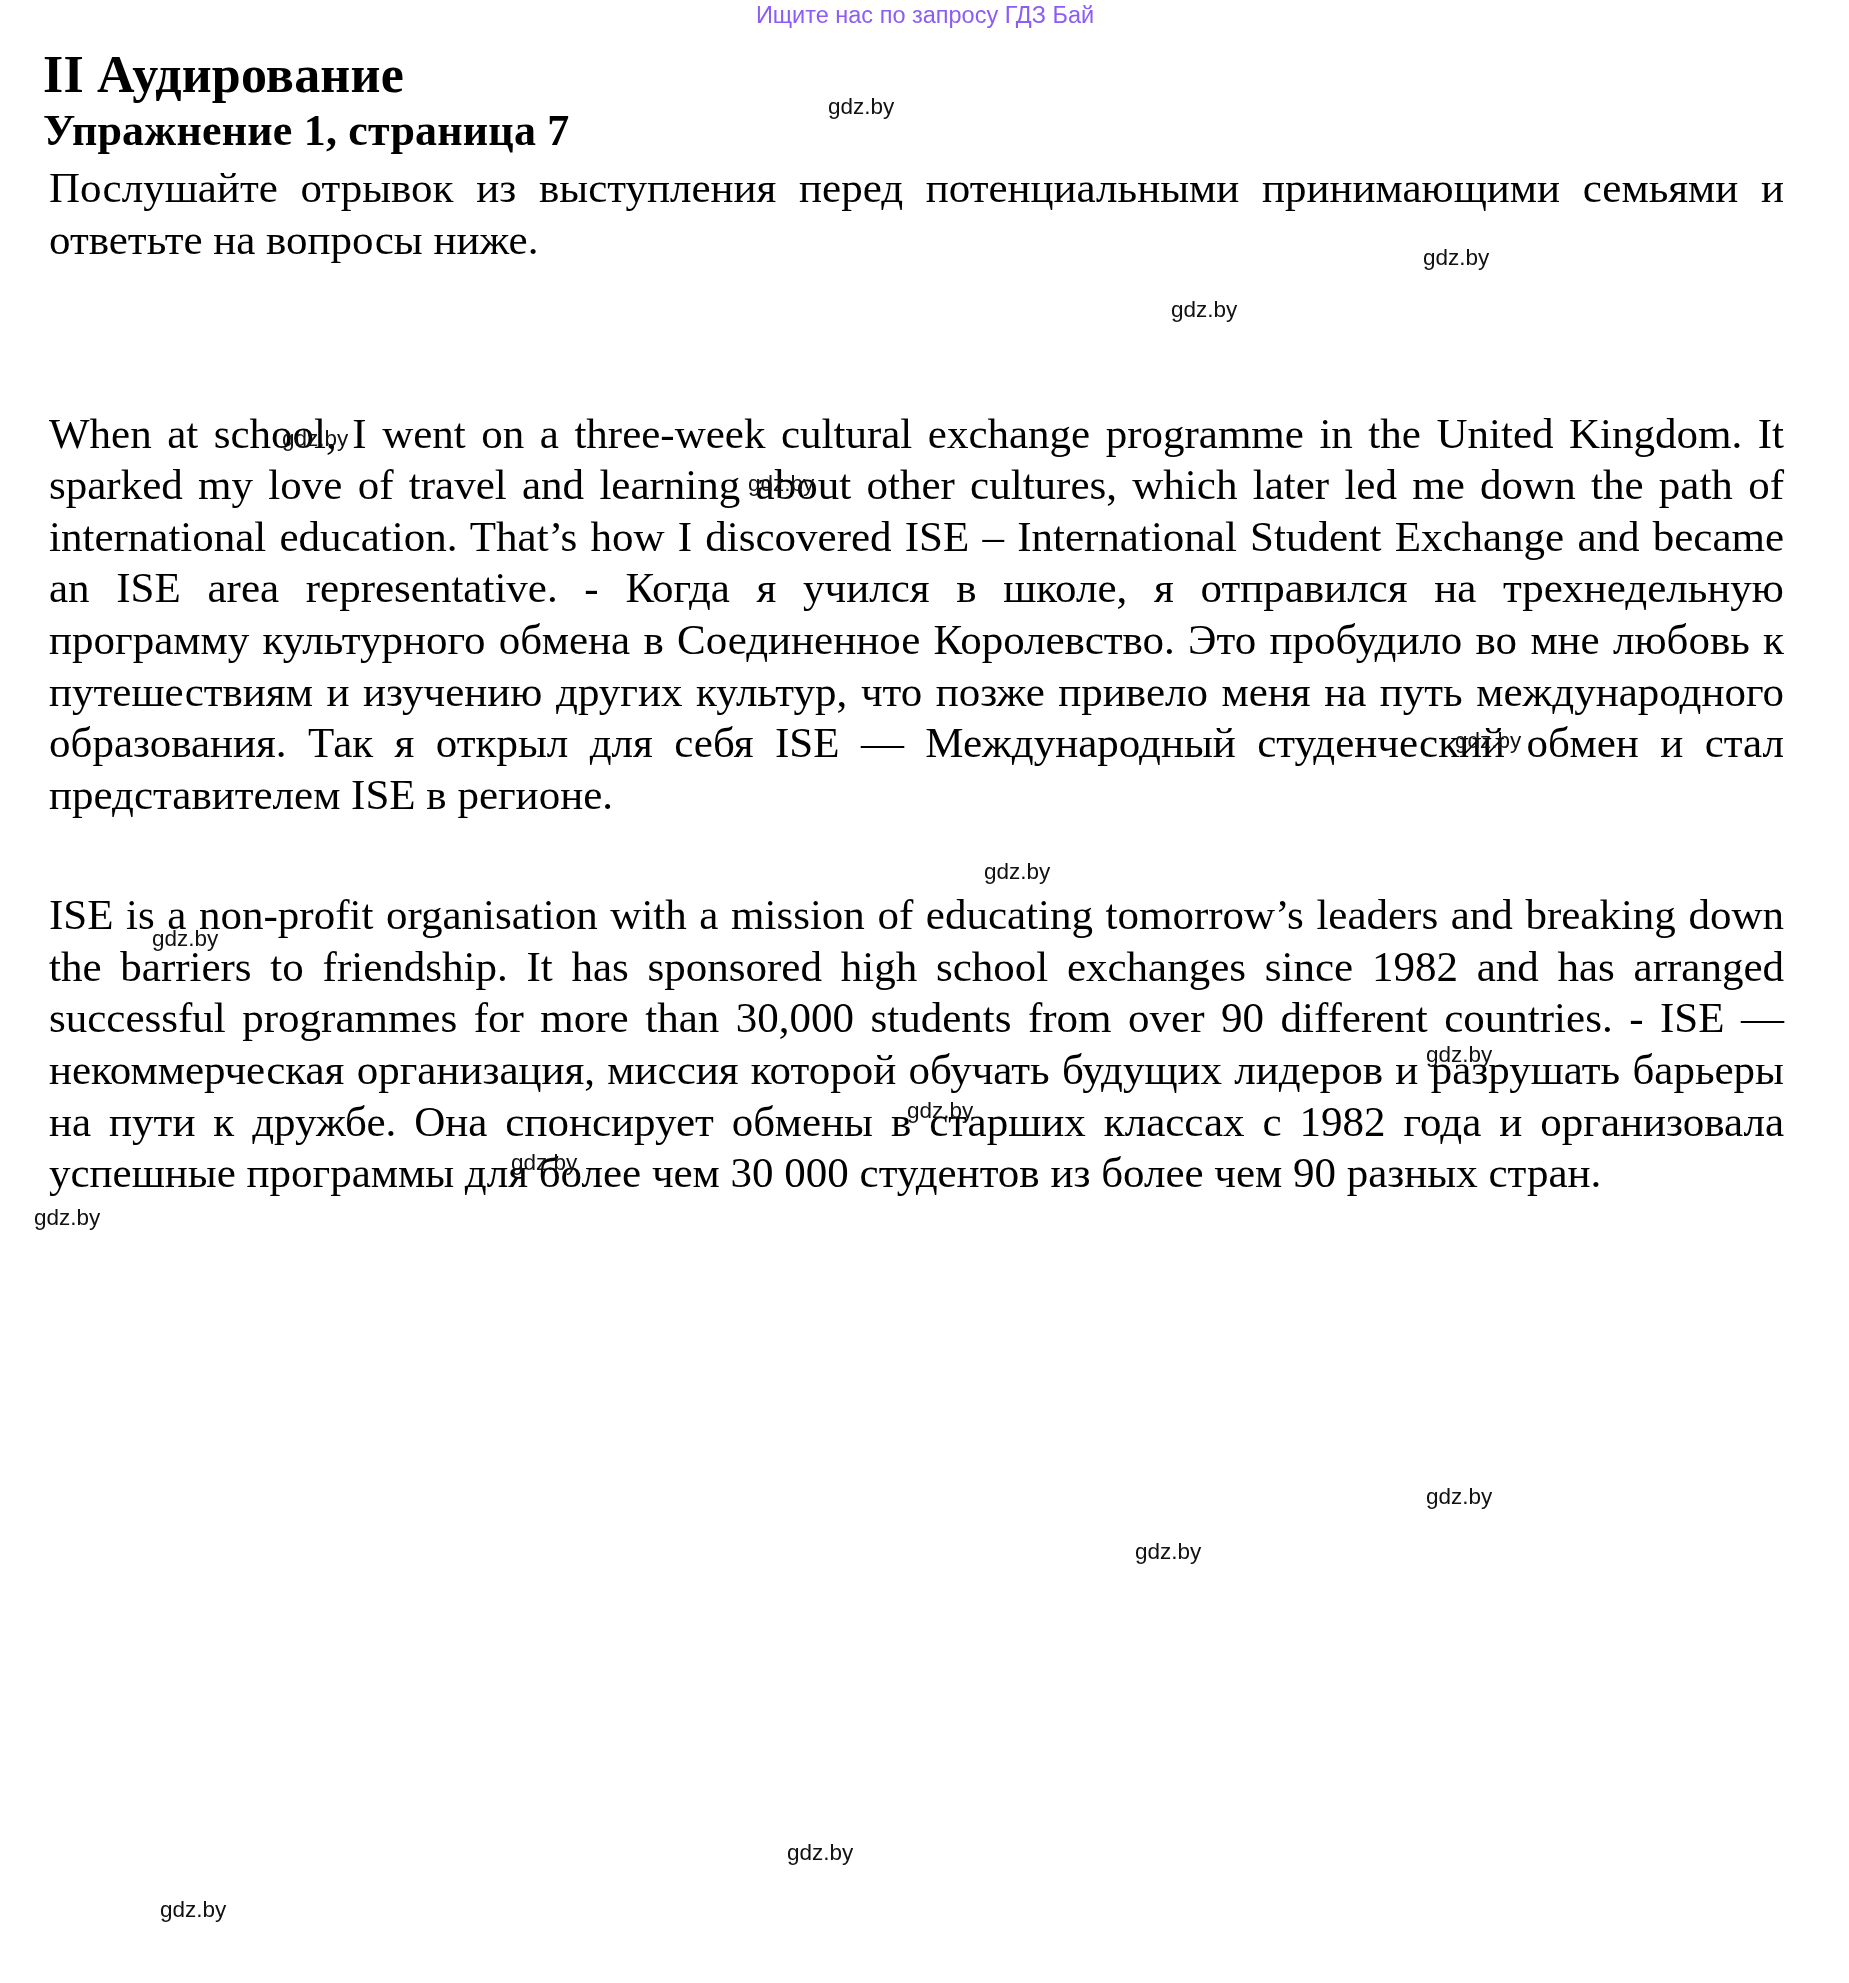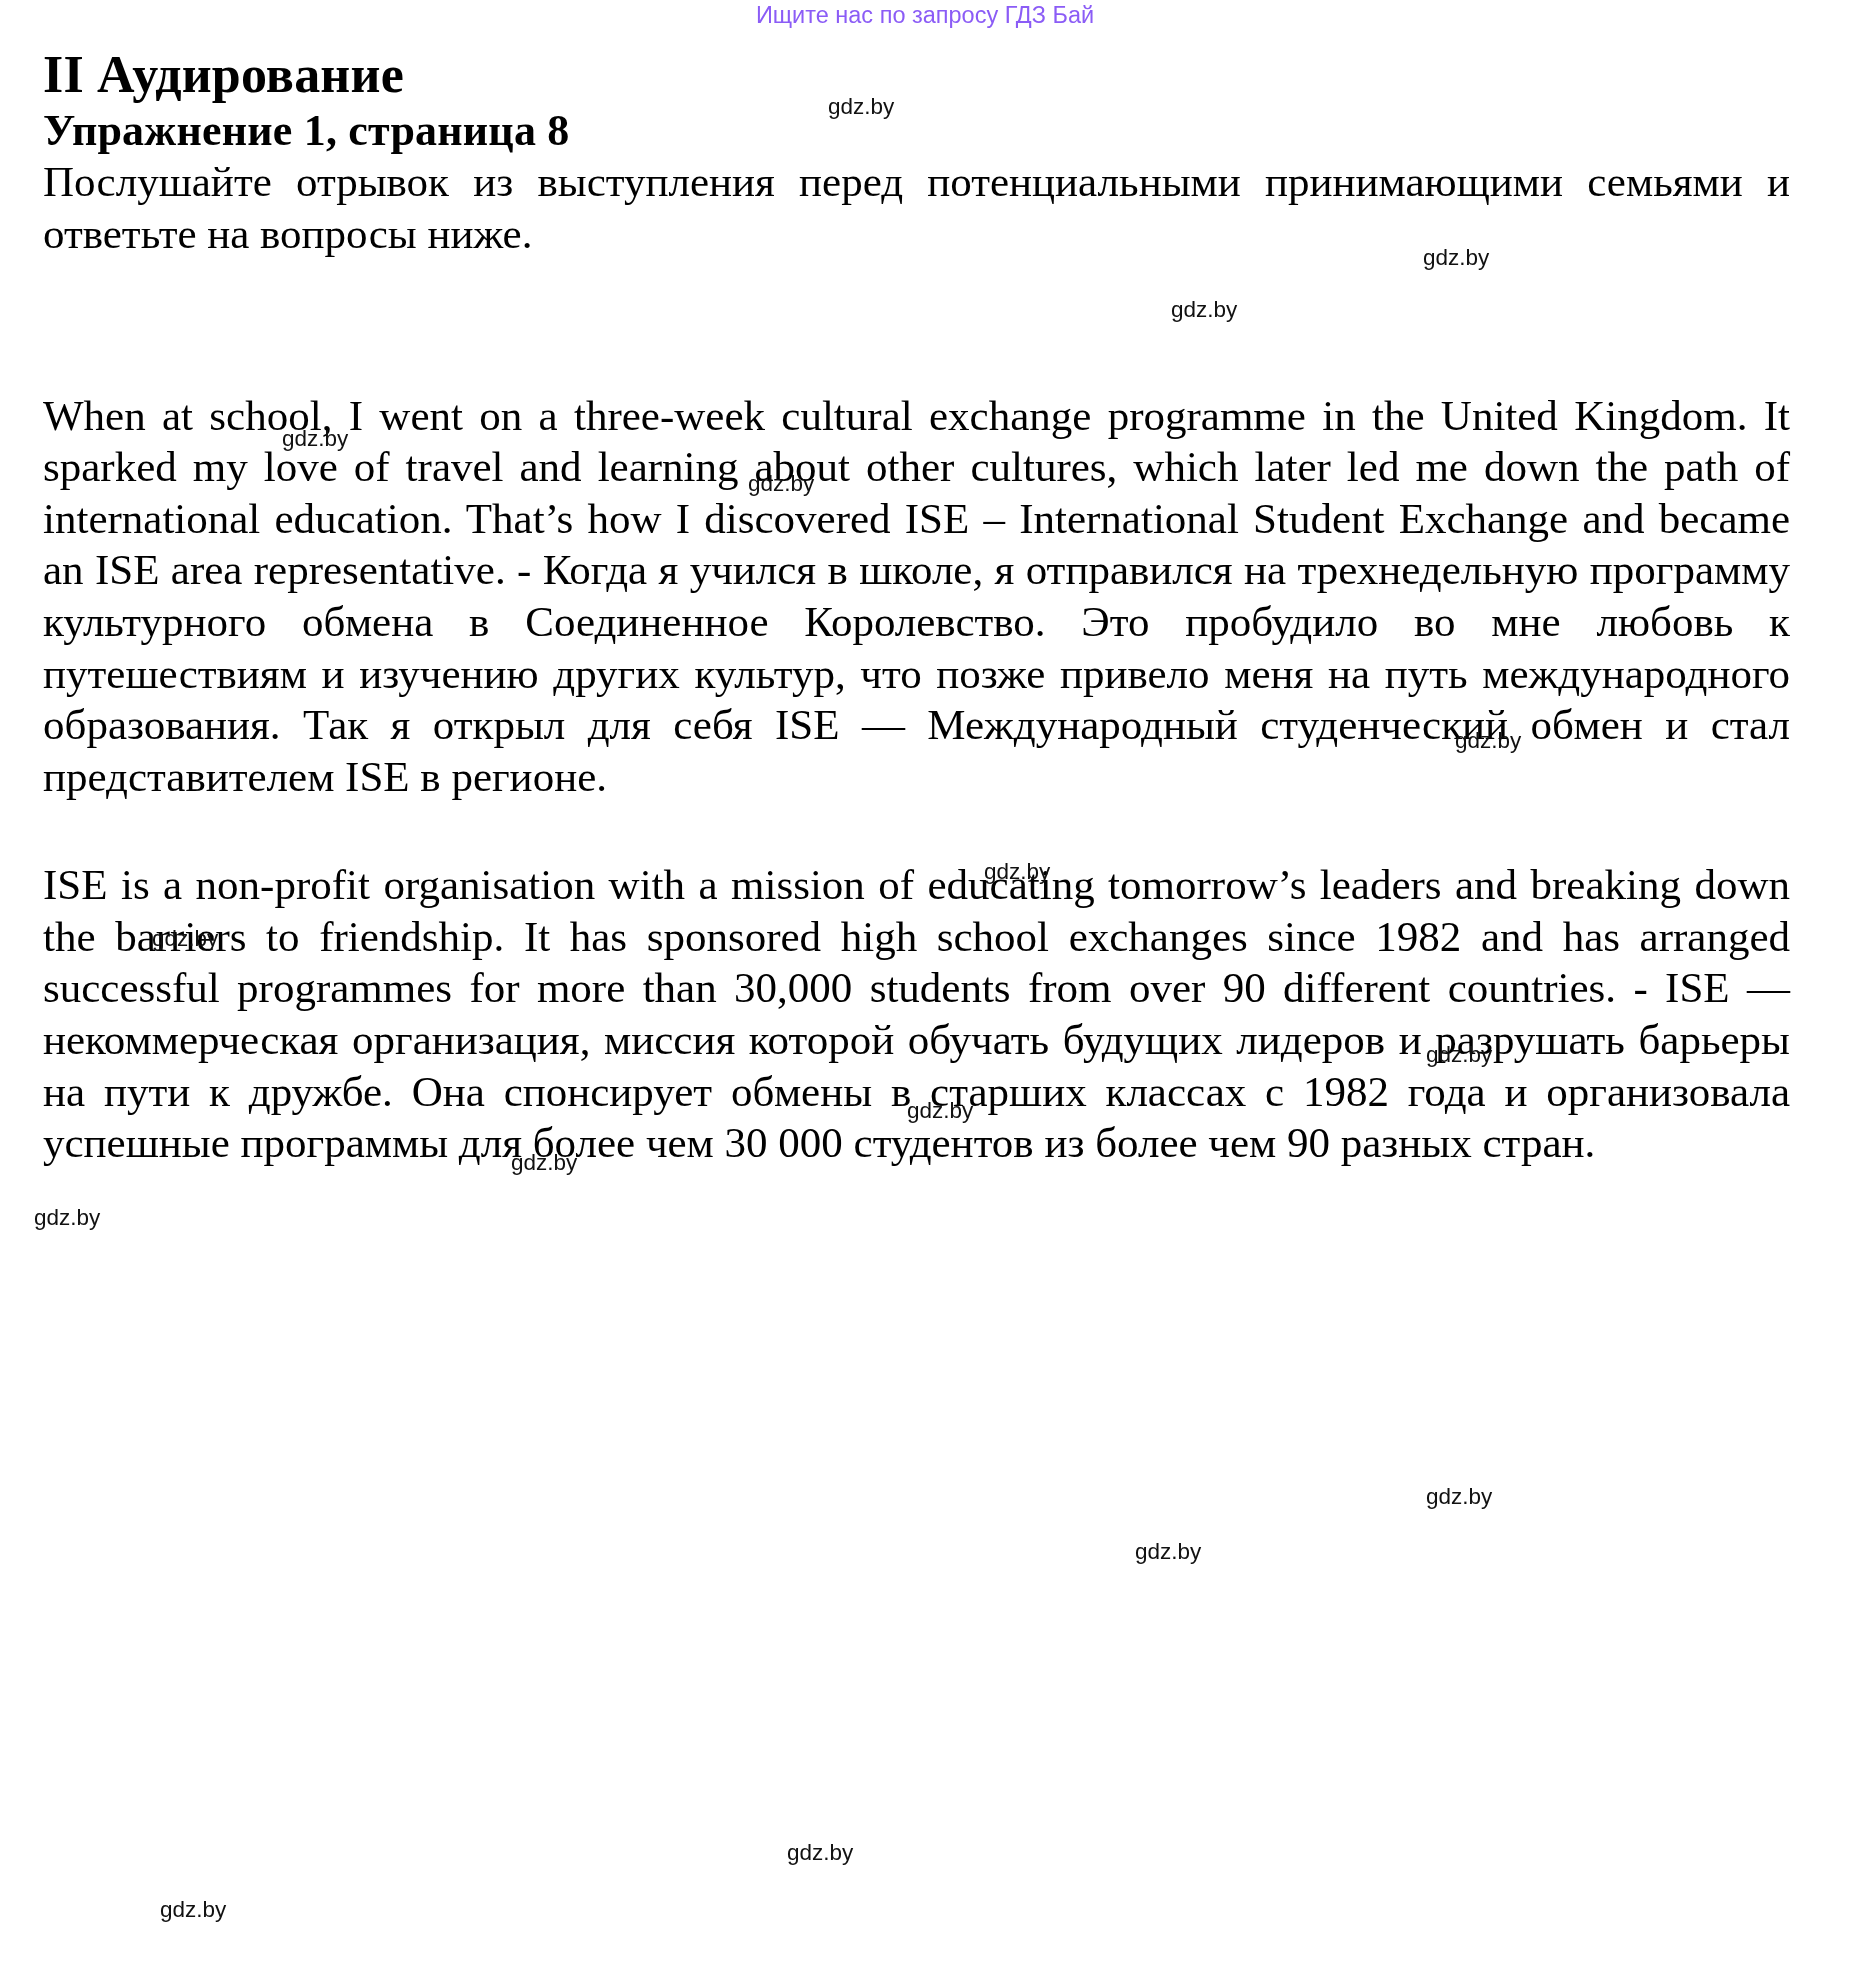--- a/index.html
+++ b/index.html
@@ -56,21 +56,21 @@
 
   h2.exercise-title {
     margin: 0;
     font-size: 44px;
     font-weight: bold;
     line-height: 1.16;
     letter-spacing: 0.2px;
   }
 
   p.body-text {
-    margin: 0;
+    margin: 6px;
     font-size: 43px;
     line-height: 1.20;
     text-align: justify;
     text-justify: inter-word;
     letter-spacing: 0px;
     word-spacing: 0px;
   }
 
   p.body-text.last-full {
     text-align-last: left;
@@ -107,21 +107,21 @@
 <body>
 
 <div class="page">
 
   <div class="promo-line" style="color: #8b5cf6;">Ищите нас по запросу ГДЗ Бай</div>
 
   <div class="content">
 
     <h1 class="section-title">II Аудирование</h1>
 
-    <h2 class="exercise-title">Упражнение 1, страница 8</h2>
+    <h2 class="exercise-title">Упражнение 1, страница 7</h2>
 
     <p class="body-text last-full">Послушайте отрывок из выступления перед потенциальными принимающими семьями и ответьте на вопросы ниже.</p>
 
     <div class="gap-med"></div>
 
 
     <div class="gap-large"></div>
 
     <p class="body-text last-full">When at school, I went on a three-week cultural exchange programme in the United Kingdom. It sparked my love of travel and learning about other cultures, which later led me down the path of international education. That’s how I discovered ISE – International Student Exchange and became an ISE area representative. - Когда я учился в школе, я отправился на трехнедельную программу культурного обмена в Соединенное Королевство. Это пробудило во мне любовь к путешествиям и изучению других культур, что позже привело меня на путь международного образования. Так я открыл для себя ISE — Международный студенческий обмен и стал представителем ISE в регионе.</p>
 

